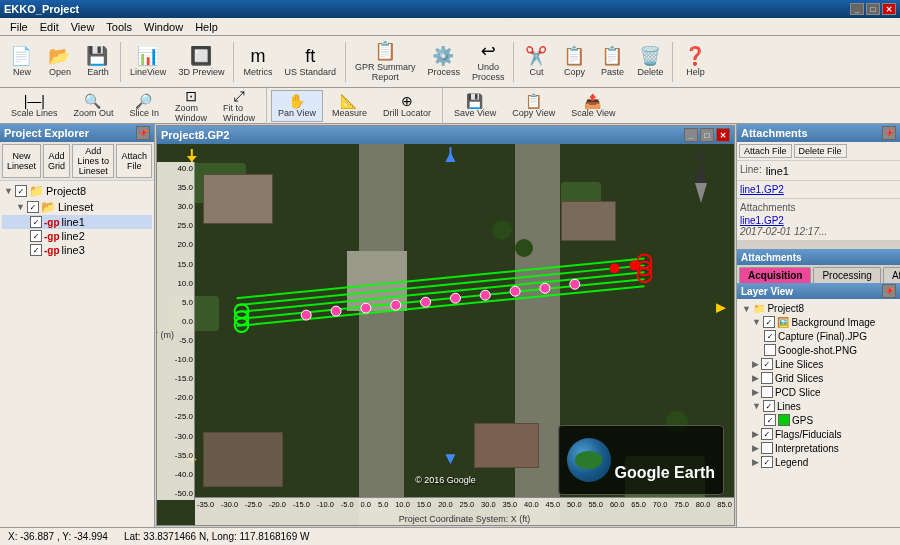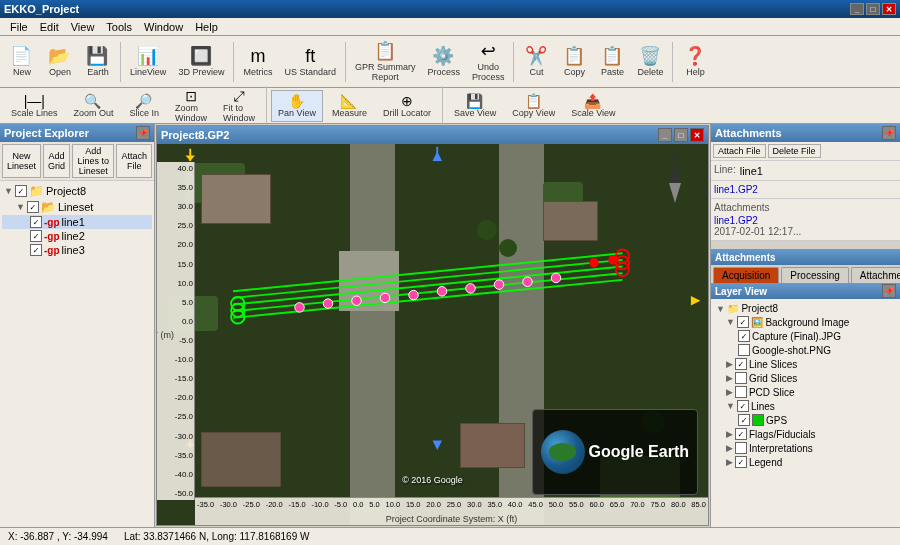--- a/index.html
+++ b/index.html
@@ -180,23 +180,23 @@
     }
 
     
     .google-earth-badge {
       position: absolute;
       bottom: 30px;
       right: 10px;
       background: rgba(0,0,0,0.7);
       border: 1px solid #555;
       border-radius: 4px;
-      padding: 20px 8px;
-      display: flex;
-      align-items: center;
+      padding: 12px 8px;
+      display: flex;
+      align-items: flex-end;
       gap: 4px;
     }
     .ge-globe {
       width: 44px;
       height: 44px;
       border-radius: 50%;
       background: radial-gradient(circle at 35% 35%, #4a9fd4, #1a5a8a, #0a3a5a);
       overflow: hidden;
       position: relative;
     }
@@ -207,31 +207,31 @@
       width: 60%;
       height: 40%;
       top: 30%;
       left: 20%;
       border-radius: 50%;
     }
     .ge-text { color: white; font-size: 16px; font-weight: bold; }
 
     
     .attachments-panel {
-      width: 190px;
+      width: 164px;
       background: #f0ece4;
       border-left: 1px solid #999;
       display: flex;
       flex-direction: column;
       font-size: 11px;
     }
     .att-section { padding: 3px; border-bottom: 1px solid #ccc; }
     .att-label { font-size: 10px; color: #555; margin-bottom: 2px; }
-    .att-link { color: #0000cc; cursor: pointer; font-size: 10px; }
-    .att-date { font-size: 10px; color: #555; }
+    .att-link { color: #0000cc; text-decoration: underline; cursor: pointer; font-size: 10px; }
+    .att-date { font-size: 10px; color: #555; font-style: italic; }
 
     
     .layer-view { padding: 3px; flex: 1; overflow: auto; }
     .layer-item {
       display: flex;
       align-items: center;
       gap: 2px;
       padding: 1px 2px;
       cursor: pointer;
       font-size: 10px;
@@ -259,21 +259,21 @@
     }
     .tab {
       padding: 2px 8px;
       background: #d4d0c8;
       border: 1px solid #999;
       border-bottom: none;
       cursor: pointer;
       font-size: 10px;
       border-radius: 2px 2px 0 0;
     }
-    .tab.active { background: #c2410c; font-weight: normal; }
+    .tab.active { background: #ec4899; font-weight: bold; }
 
     
     .north-arrow {
       position: absolute;
       top: 10px;
       right: 15px;
       width: 30px;
       height: 40px;
       display: flex;
       flex-direction: column;

